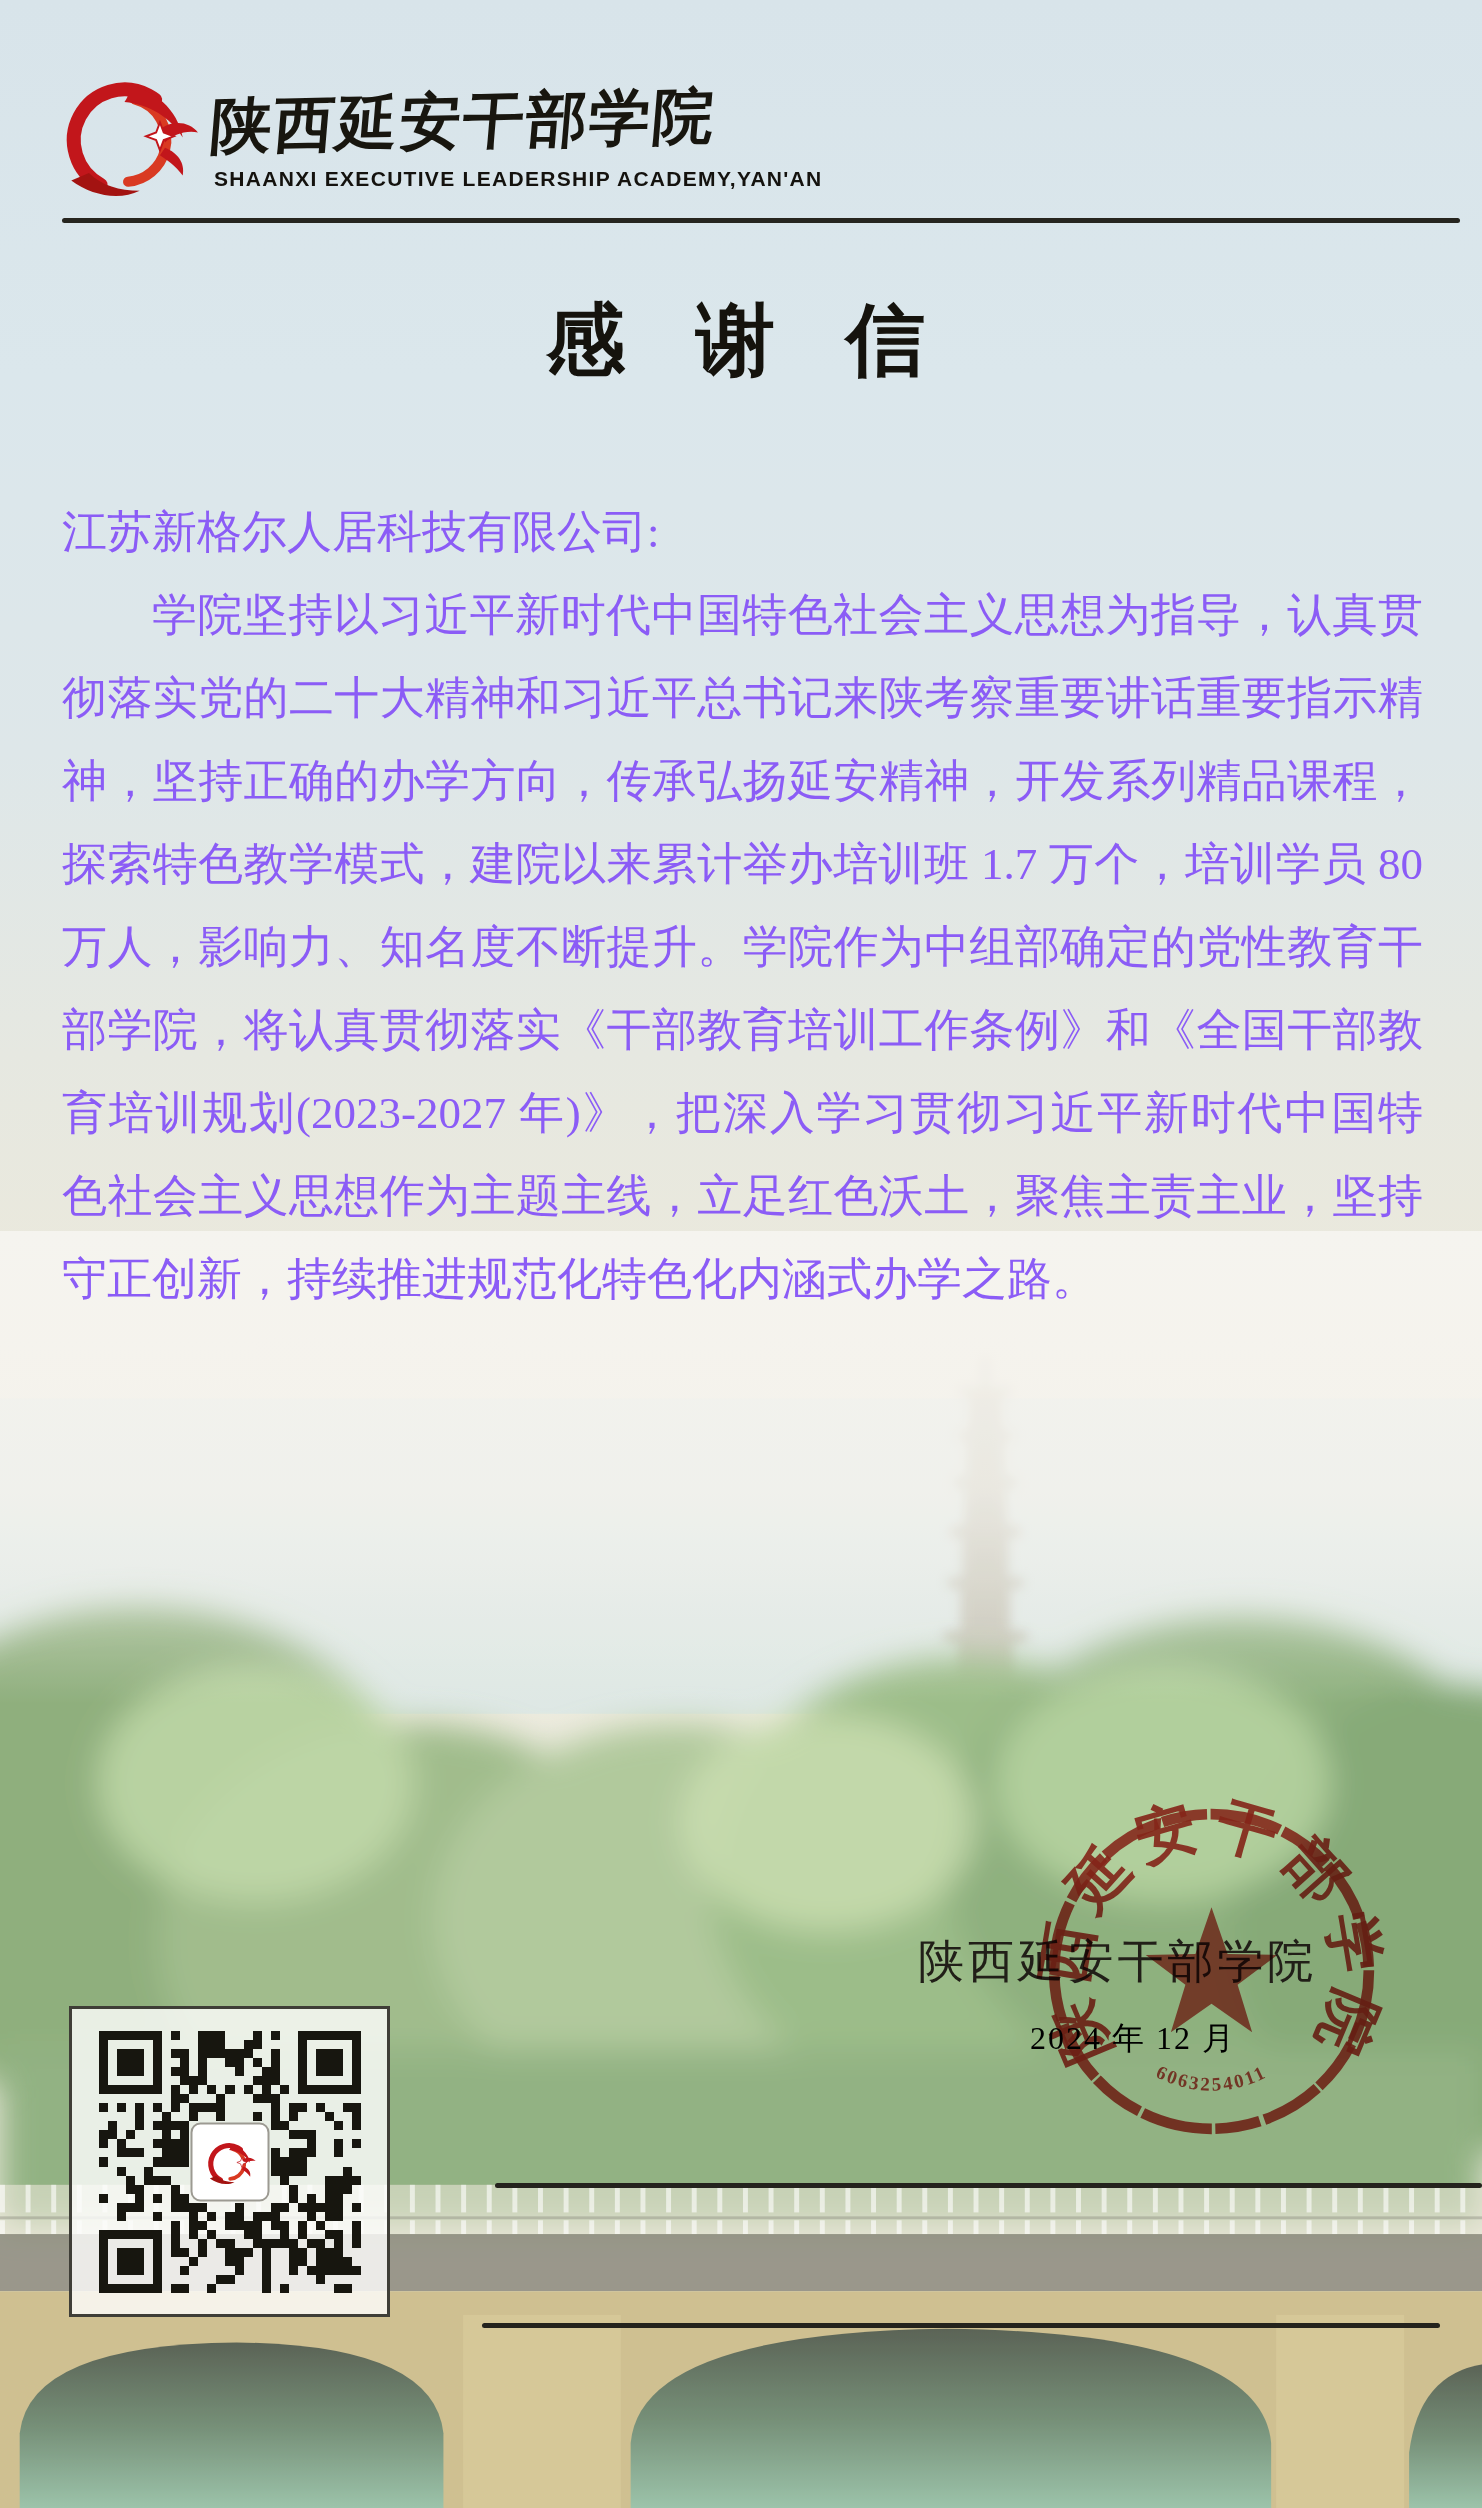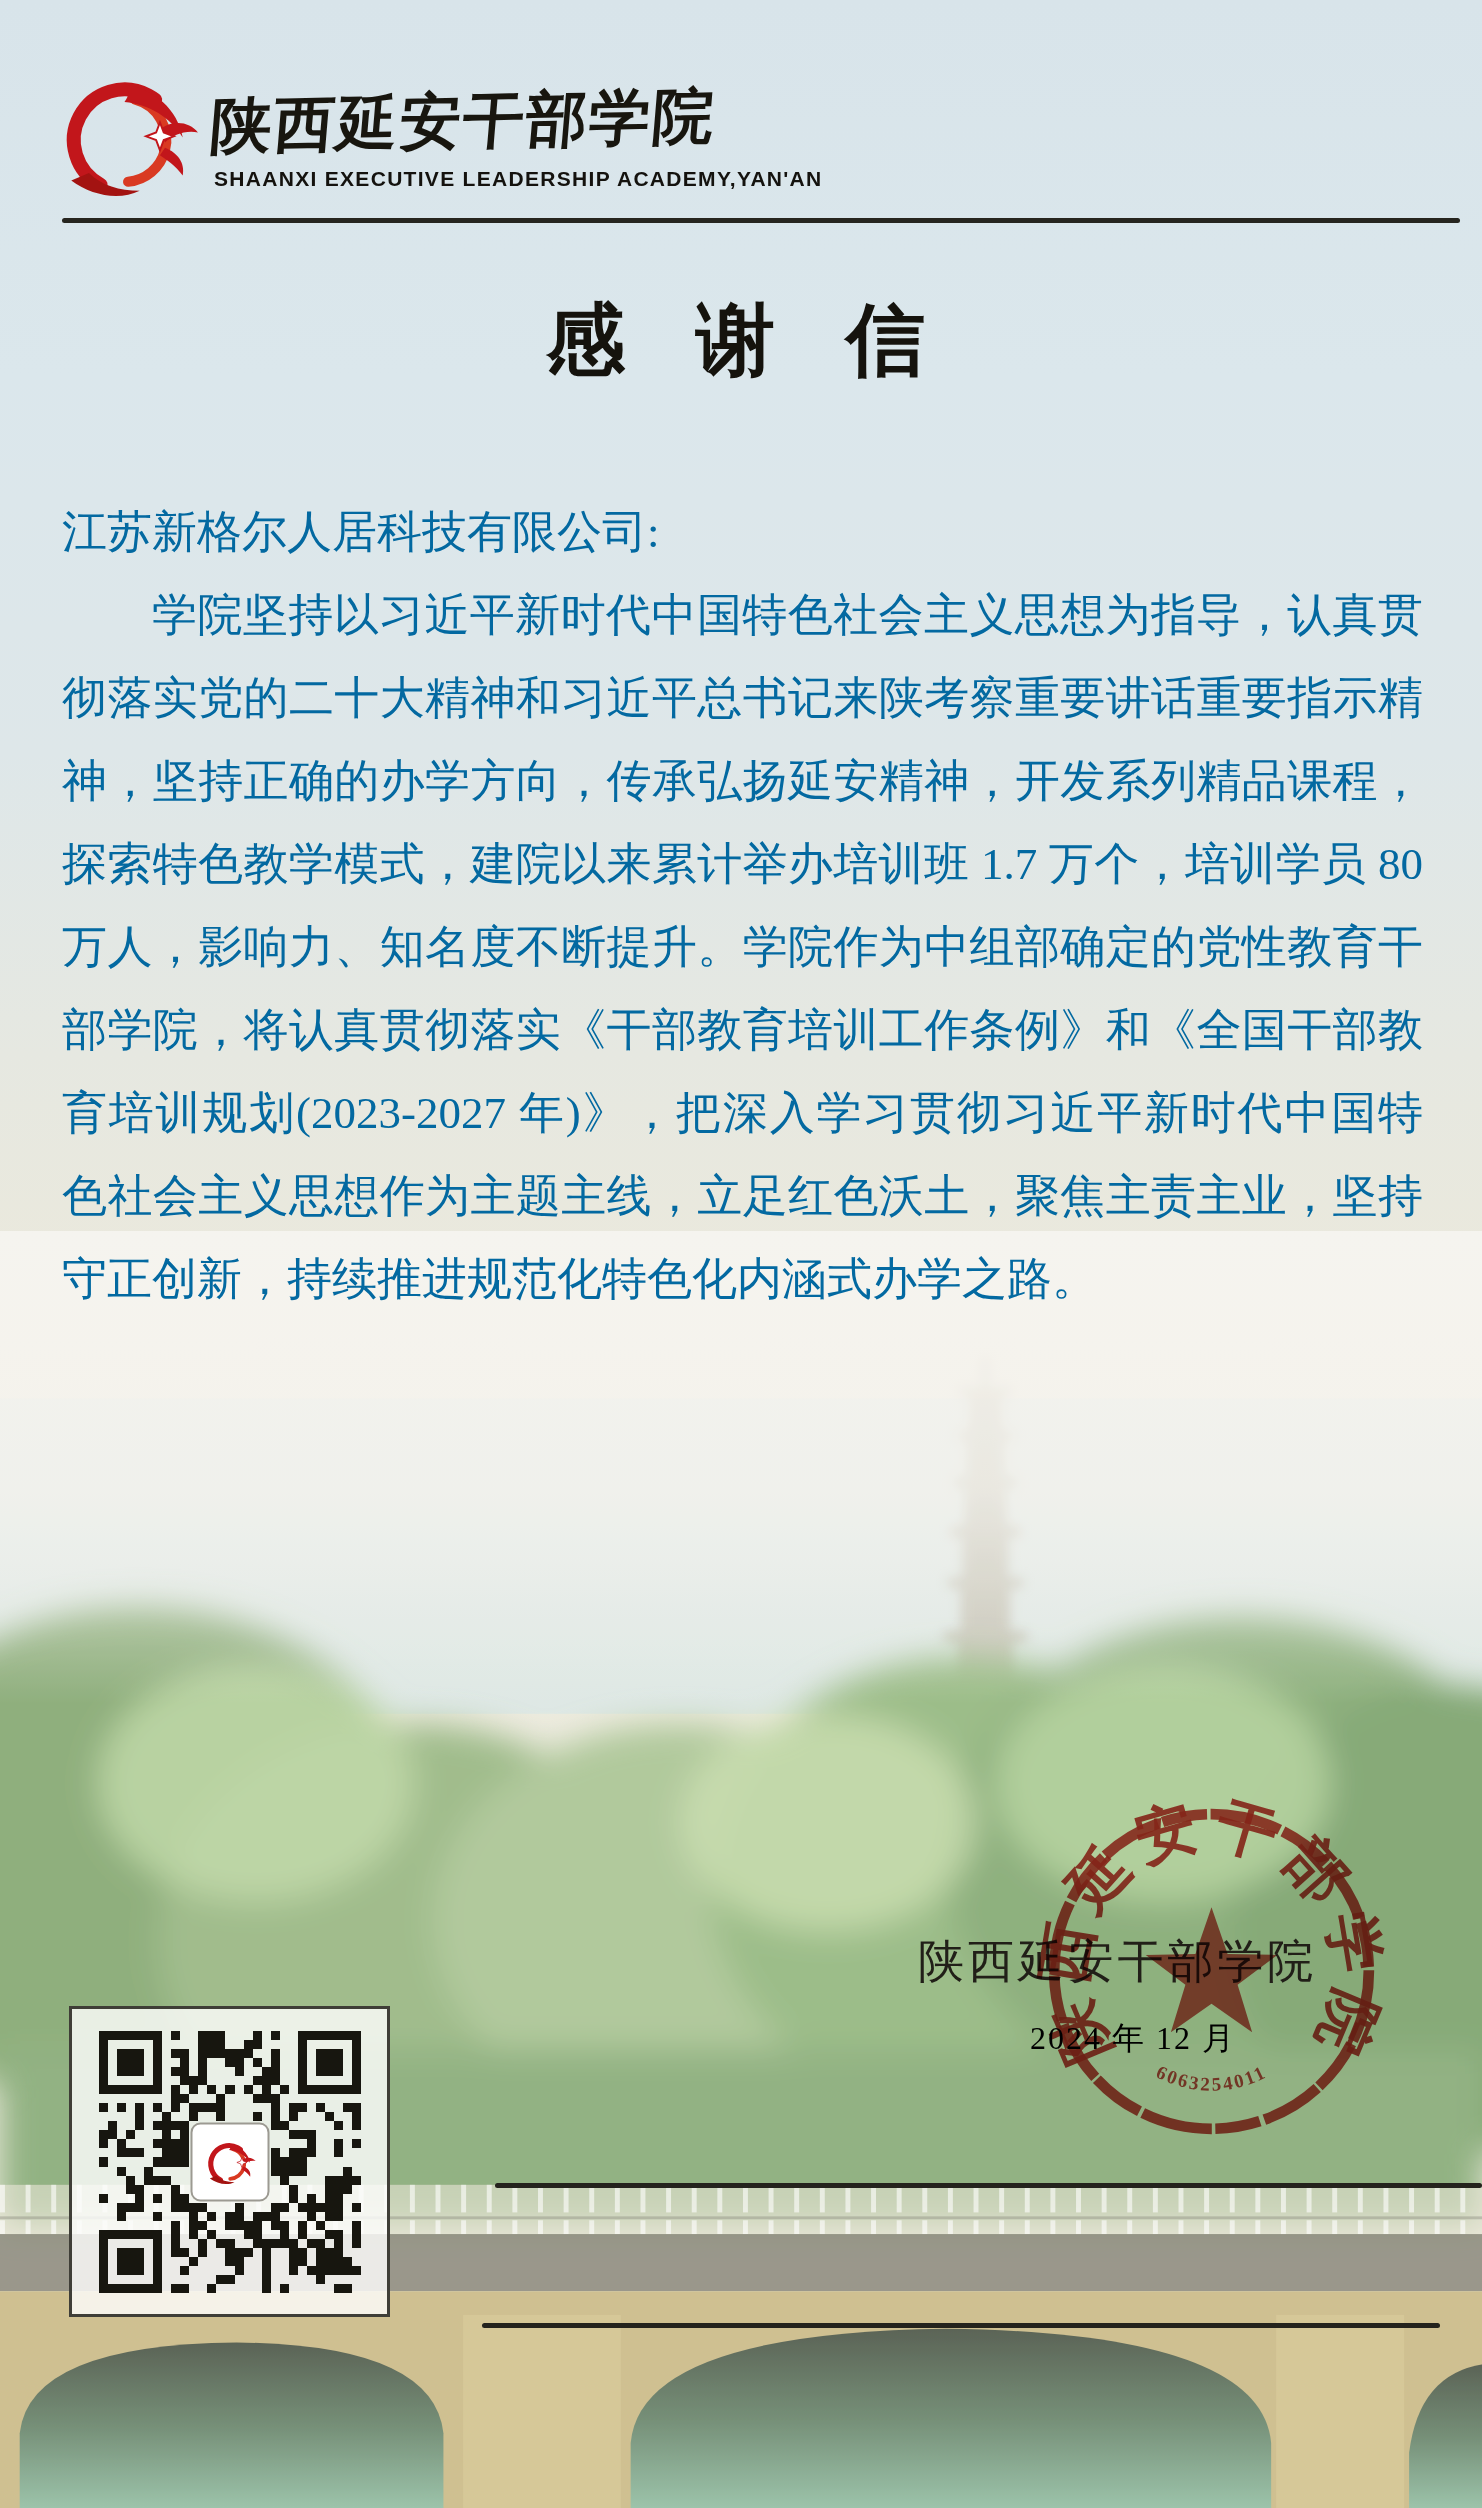--- a/index.html
+++ b/index.html
@@ -18,21 +18,21 @@
     letter-spacing:2px;color:#18160f;transform:skewX(-6deg) rotate(-1.2deg);}
   .org-en{position:absolute;left:214px;top:167px;font-family:"Liberation Sans","DejaVu Sans",sans-serif;
     font-weight:700;font-size:21px;letter-spacing:1.3px;color:#14120e;}
   .rule{position:absolute;left:62px;top:218px;width:1398px;height:4.9px;background:#26251f;border-radius:3px;}
   
   .title{position:absolute;top:288px;left:0;width:100%;margin:0;text-align:center;
     font-family:Liberation Mono, monospace;font-weight:900;
     font-size:79px;letter-spacing:11.8px;color:#15130d;}
   
   .bodytext{position:absolute;left:62px;top:491px;width:1361px;
-    font-size:45px;line-height:83px;text-align:justify;color:#0369a1;}
+    font-size:45px;line-height:83px;text-align:justify;color:#8b5cf6;}
   .addressee{margin:0;}
   .para{margin:0;text-indent:2em;}
   
   .sig-org{position:absolute;left:918px;top:1931px;font-size:46px;letter-spacing:3.9px;color:#211f18;}
   .sig-date{position:absolute;left:985px;top:2017px;width:296px;text-align:center;
     font-size:32px;letter-spacing:2px;color:#000000;}
   
   .seal{position:absolute;left:997px;top:1757px;width:429px;height:429px;
     mix-blend-mode:multiply;opacity:.92;}
   .seal text{font-family:"Liberation Serif","DejaVu Serif",serif;font-weight:700;}

